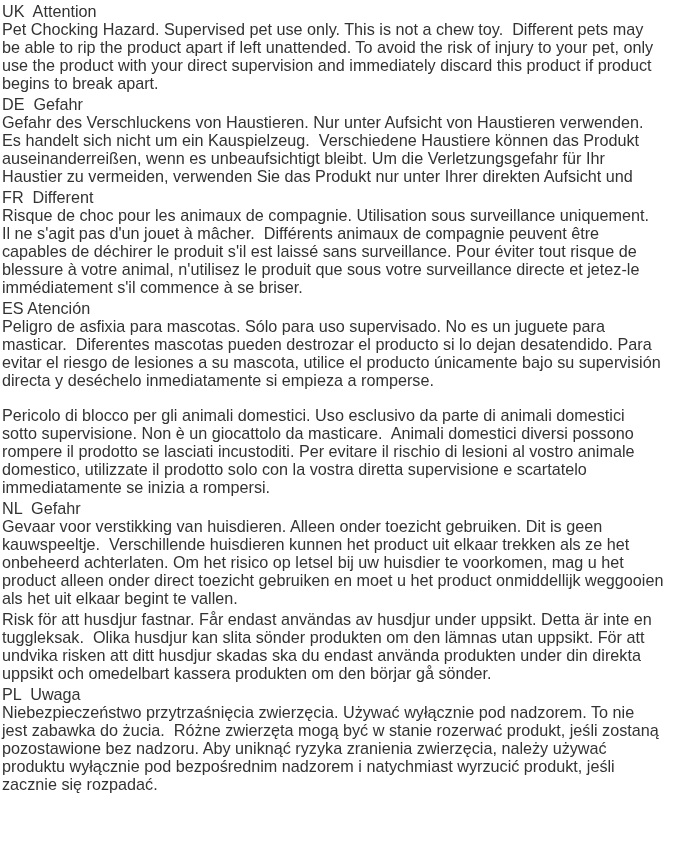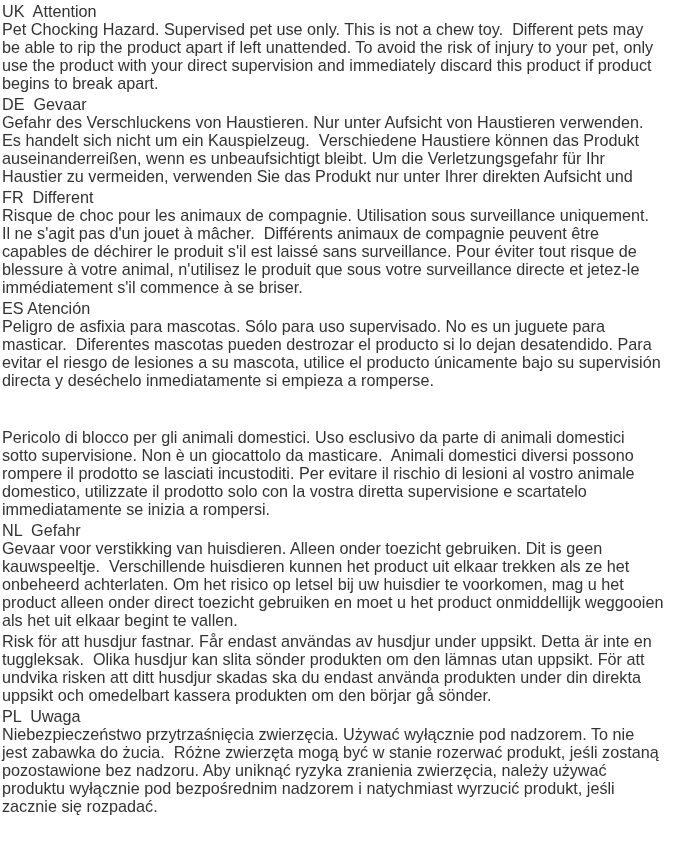--- a/index.html
+++ b/index.html
@@ -17,21 +17,21 @@
     color: #333333;
   }
   .doc {
     padding: 2px 8px 0 2px;
     width: 677px;
   }
   .warning-section {
     margin: 0 0 3px 0;
   }
   .warning-section.big-gap-after {
-    margin-bottom: 39px;
+    margin-bottom: 17px;
   }
   .section-heading,
   .section-body {
     margin: 0;
     padding: 0;
     font-size: inherit;
     font-weight: 400;
     line-height: inherit;
     color: inherit;
     white-space: pre-wrap; 
@@ -45,21 +45,21 @@
 
   <section class="warning-section">
     <h2 class="section-heading">UK  Attention</h2>
     <p class="section-body">Pet Chocking Hazard. Supervised pet use only. This is not a chew toy.  Different pets may
 be able to rip the product apart if left unattended. To avoid the risk of injury to your pet, only
 use the product with your direct supervision and immediately discard this product if product
 begins to break apart.</p>
   </section>
 
   <section class="warning-section">
-    <h2 class="section-heading">DE  Gevaar</h2>
+    <h2 class="section-heading">DE  Gefahr</h2>
     <p class="section-body">Gefahr des Verschluckens von Haustieren. Nur unter Aufsicht von Haustieren verwenden.
 Es handelt sich nicht um ein Kauspielzeug.  Verschiedene Haustiere können das Produkt
 auseinanderreißen, wenn es unbeaufsichtigt bleibt. Um die Verletzungsgefahr für Ihr
 Haustier zu vermeiden, verwenden Sie das Produkt nur unter Ihrer direkten Aufsicht und</p>
   </section>
 
   <section class="warning-section">
     <h2 class="section-heading">FR  Different</h2>
     <p class="section-body">Risque de choc pour les animaux de compagnie. Utilisation sous surveillance uniquement.
 Il ne s'agit pas d'un jouet à mâcher.  Différents animaux de compagnie peuvent être

